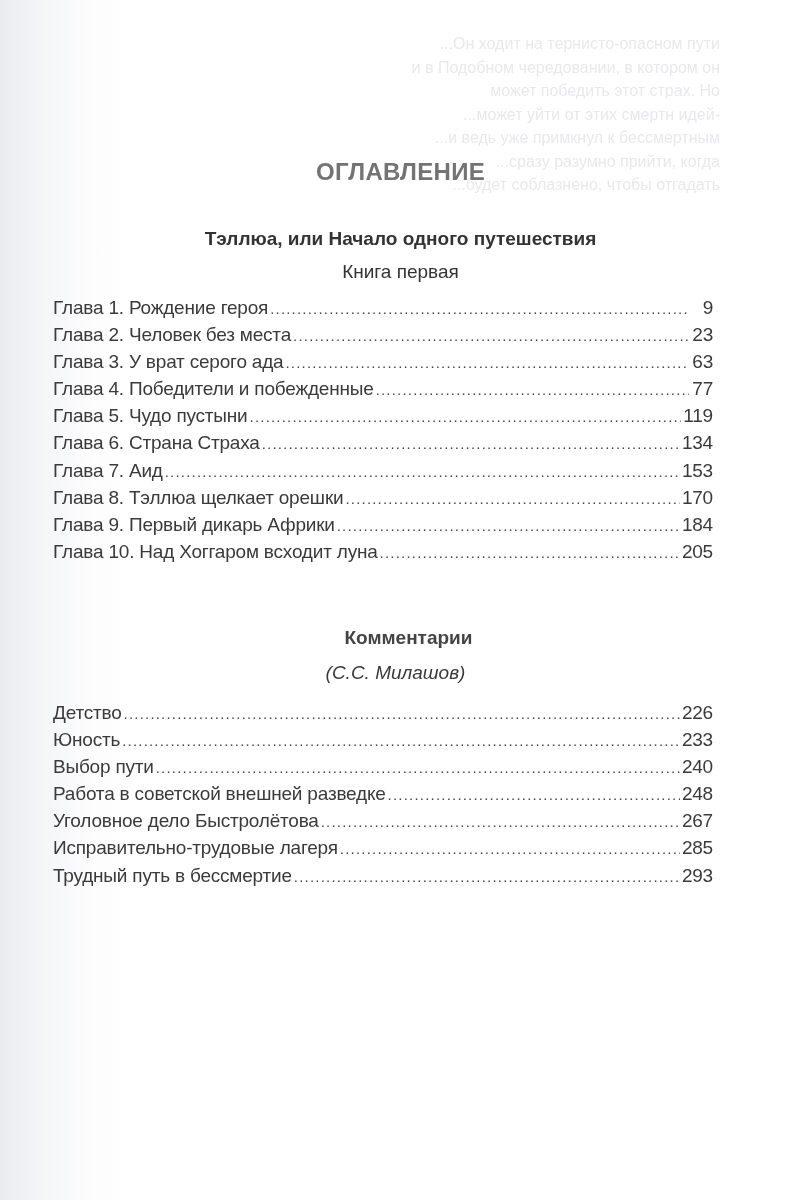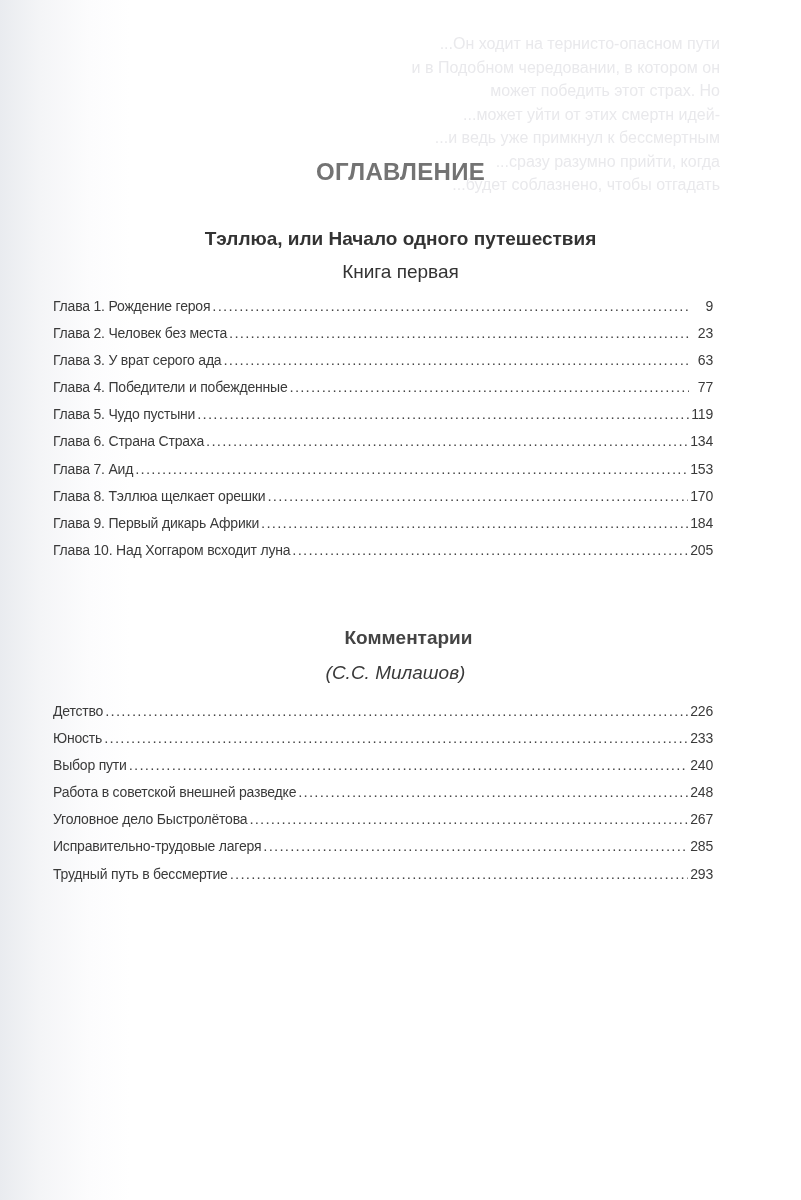--- a/index.html
+++ b/index.html
@@ -32,21 +32,21 @@
     position:absolute; left:0; top:627px; width:801px; text-align:center;
     font-size:19px; font-weight:bold; color:#444;padding-left:8px;
   }
   .comm-sub {
     position:absolute; left:0; top:662px; width:791px; text-align:center;
     font-size:19px; font-style:italic; color:#3a3a3a;
   }
   .toc-list { position:absolute; left:53px; width:660px; }
   .toc-row {
     display:flex; align-items:baseline; height:27.1px;
-    font-size:14px; color:#3a3a3a; letter-spacing:-0.2px;
+    font-size:19px; color:#3a3a3a; letter-spacing:-0.2px;
   }
   .toc-row .label { white-space:nowrap; flex:0 0 auto; }
   .toc-row .dots {
     flex:1 1 auto; overflow:hidden; white-space:nowrap; margin:0 2px;
     color:#444; letter-spacing:1.2px; font-size:15px;
   }
   .toc-row .dots::after {
     content:"........................................................................................................................................................";
   }
   .toc-row .page { flex:0 0 auto; text-align:right; min-width:22px; }

